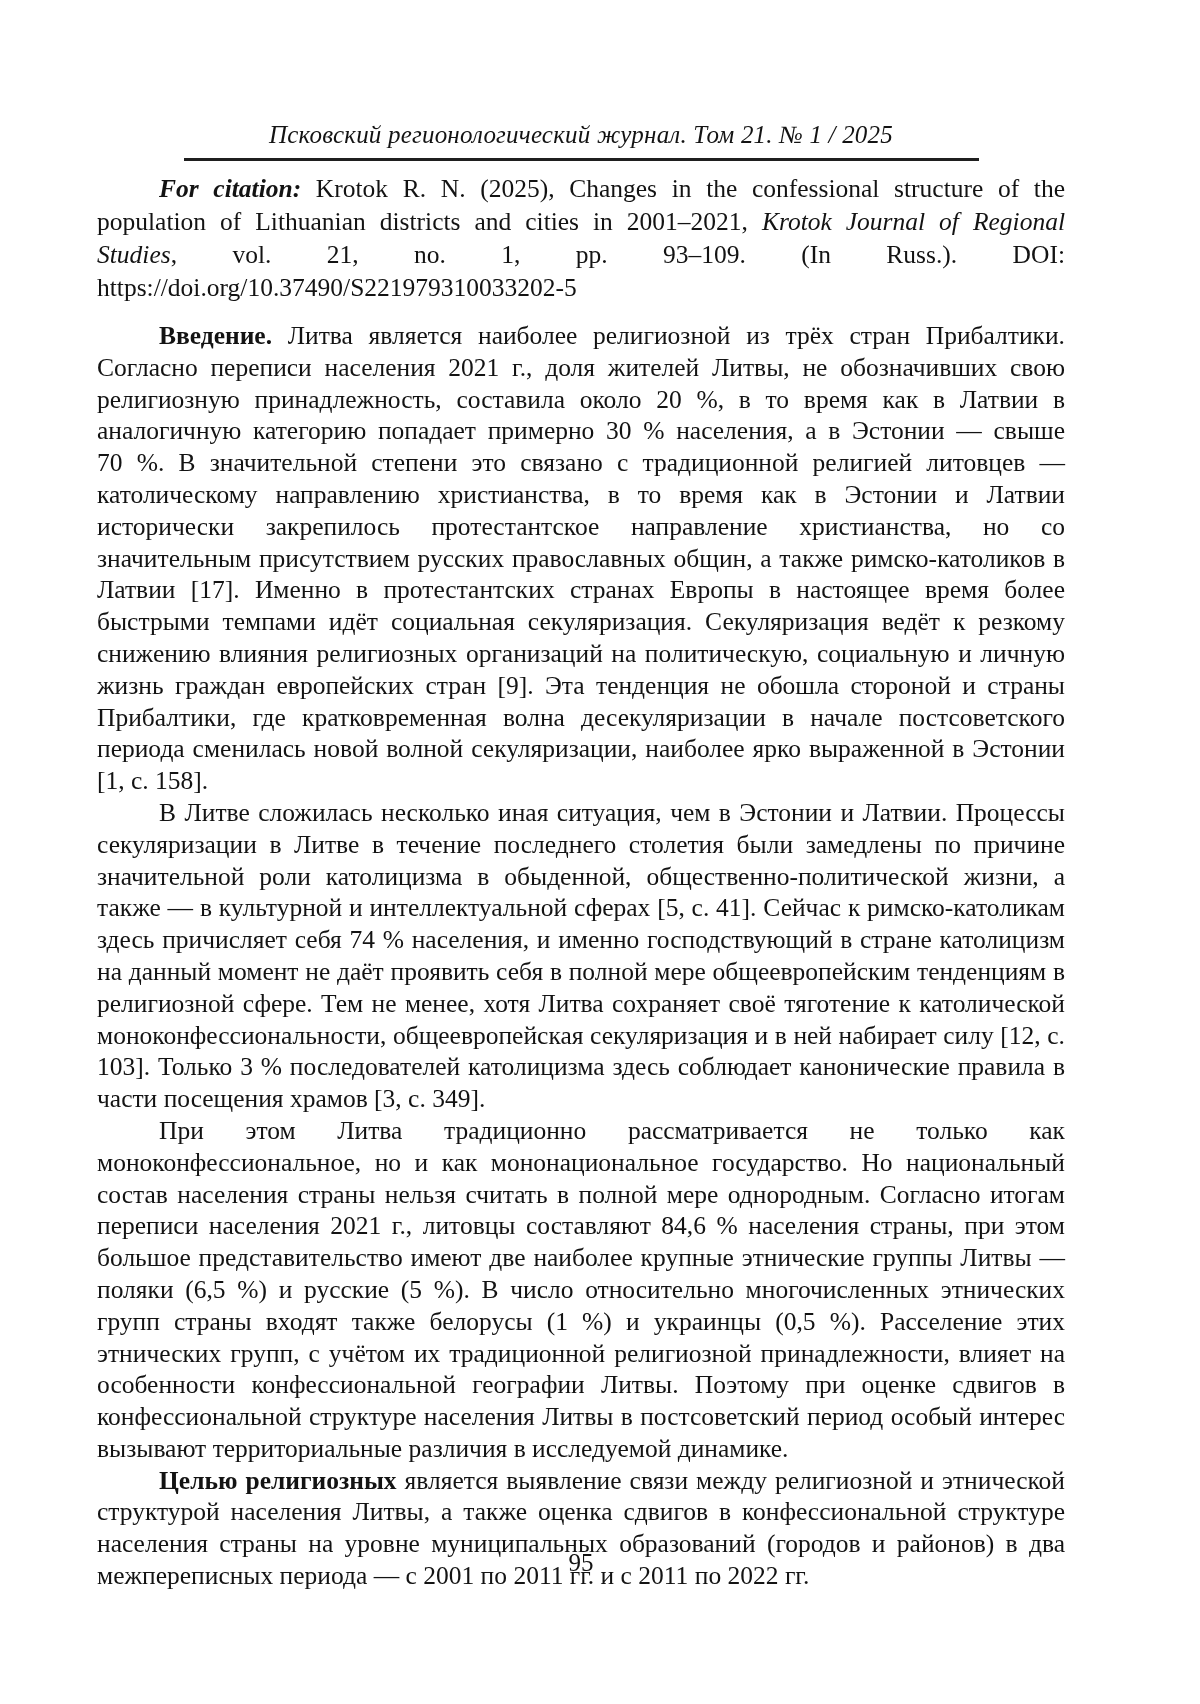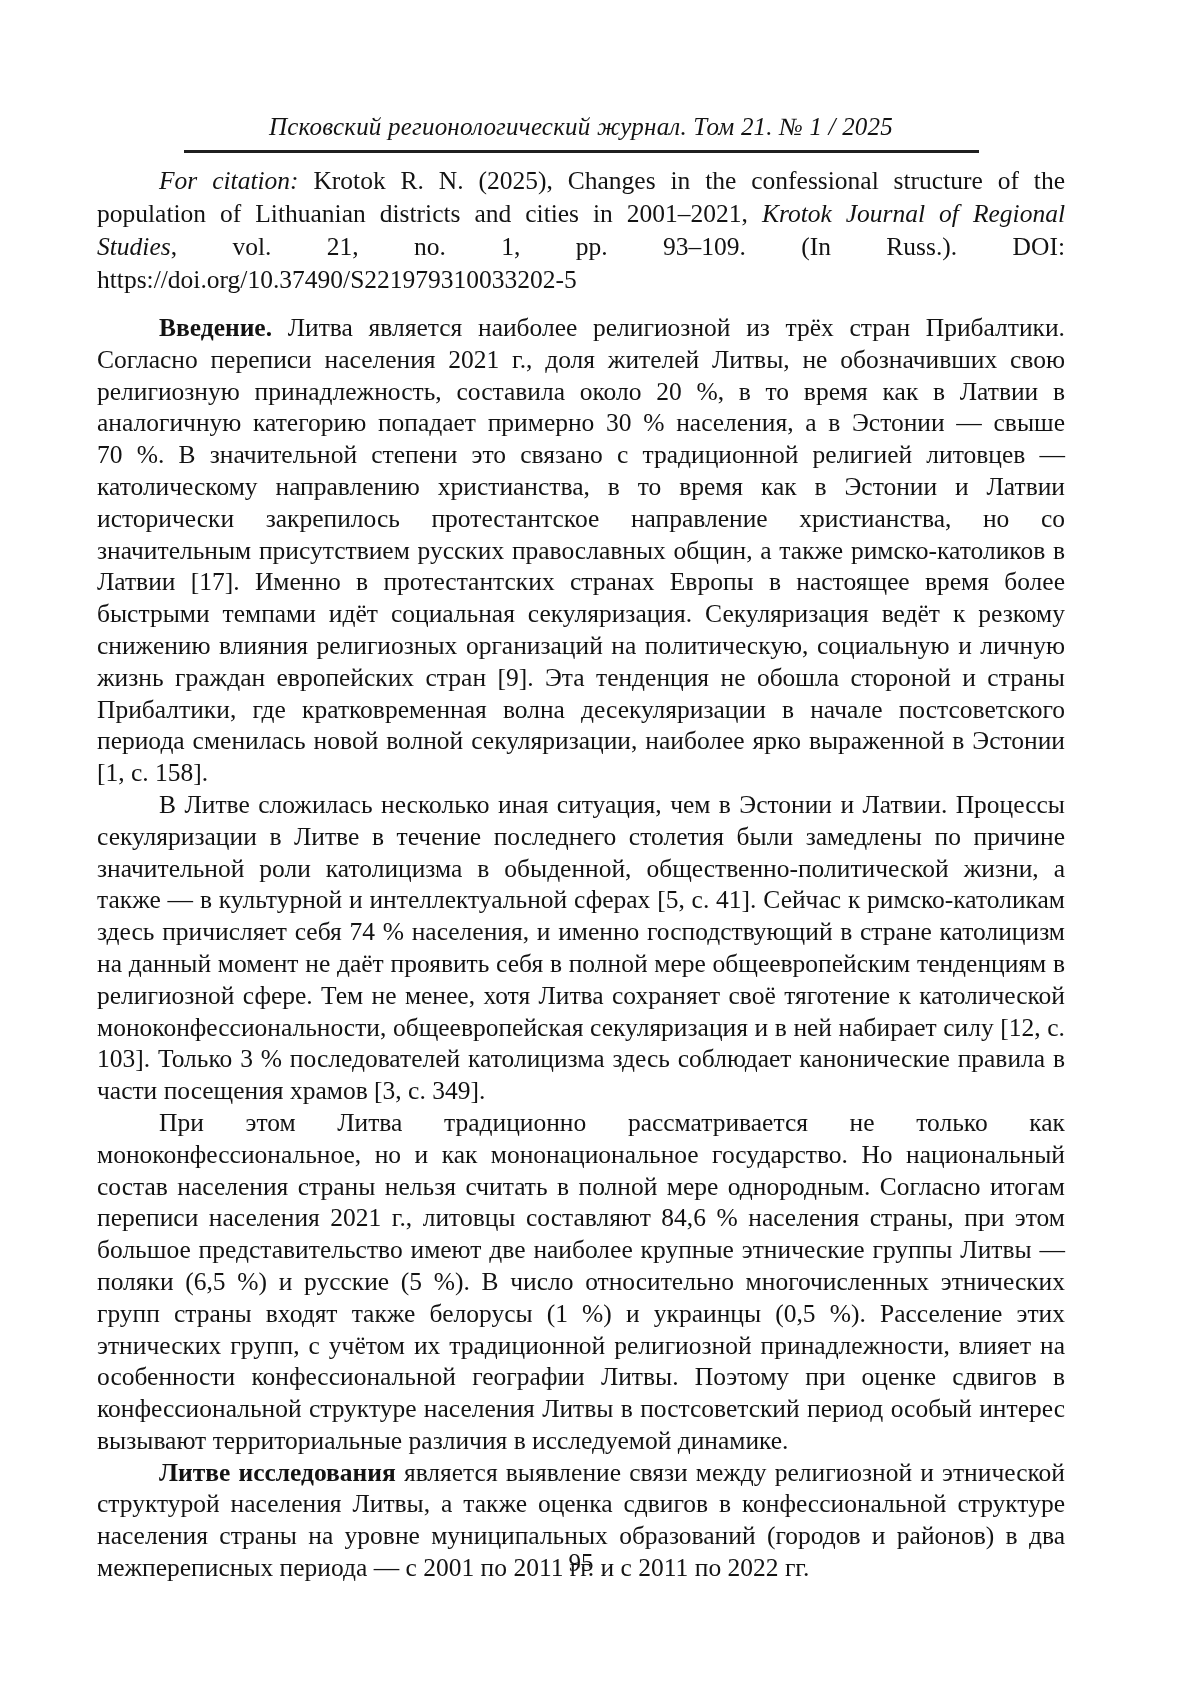--- a/index.html
+++ b/index.html
@@ -8,21 +8,21 @@
     width: 1200px;
     height: 1704px;
     background: #ffffff;
     color: #131313;
     font-family: "Liberation Serif", "DejaVu Serif", serif;
     overflow: hidden;
   }
   .textblock {
     position: absolute;
     left: 97px;
-    top: 0;
+    top: 8px;
     width: 968px;
   }
   .running-head {
     padding-top: 112px;
     text-align: center;
     font-style: italic;
     font-size: 25px;
     line-height: 30px;
     letter-spacing: 0.2px;
     white-space: nowrap;
@@ -33,21 +33,21 @@
     margin: 8px auto 0;
     background: #1f1f1f;
   }
   .citation {
     margin: 11px 0 0;
     text-indent: 62px;
     text-align: justify;
     font-size: 25.5px;
     line-height: 33px;
   }
-  .citation .label { font-weight: normal; font-style: italic; }
+  .citation .label { font-weight: bold; font-style: italic; }
   .citation .jtitle { font-style: italic; }
   .bodytext {
     margin-top: 16px;
     font-size: 25.5px;
     line-height: 31.8px;
     text-align: justify;
     hyphens: auto;
     -webkit-hyphens: auto;
   }
   .bodytext p { margin: 0; text-indent: 62px; }
@@ -73,19 +73,19 @@
 
     <p class="citation"><span class="label">For citation:</span><span> Krotok R. N. (2025), Changes in the confessional structure of the population of Lithuanian districts and cities in 2001–2021, </span><span class="jtitle">Krotok Journal of Regional Studies</span><span>, vol. 21, no. 1, pp. 93–109. (In Russ.). DOI: https://doi.org/10.37490/S221979310033202-5</span></p>
 
     <div class="bodytext" lang="ru">
       <p><span class="lead">Введение.</span><span> Литва является наиболее религиозной из трёх стран Прибалтики. Согласно переписи населения 2021 г., доля жителей Литвы, не обозначивших свою религиозную принадлежность, составила около 20&nbsp;%, в то время как в Латвии в аналогичную категорию попадает примерно 30&nbsp;% населения, а в Эстонии — свыше 70&nbsp;%. В значительной степени это связано с традиционной религией литовцев — католическому направлению христианства, в то время как в Эстонии и Латвии исторически закрепилось протестантское направление христианства, но со значительным присутствием русских православных общин, а также римско-католиков в Латвии [17]. Именно в протестантских странах Европы в настоящее время более быстрыми темпами идёт социальная секуляризация. Секуляризация ведёт к резкому снижению влияния религиозных организаций на политическую, социальную и личную жизнь граждан европейских стран [9]. Эта тенденция не обошла стороной и страны Прибалтики, где кратковременная волна десекуляризации в начале постсоветского периода сменилась новой волной секуляризации, наиболее ярко выраженной в Эстонии [1, с. 158].</span></p>
 
       <p><span class="lead"></span><span>В Литве сложилась несколько иная ситуация, чем в Эстонии и Латвии. Процессы секуляризации в Литве в течение последнего столетия были замедлены по причине значительной роли католицизма в обыденной, общественно-политической жизни, а также — в культурной и интеллектуальной сферах [5, с. 41]. Сейчас к римско-католикам здесь причисляет себя 74&nbsp;% населения, и именно господствующий в стране католицизм на данный момент не даёт проявить себя в полной мере общеевропейским тенденциям в религиозной сфере. Тем не менее, хотя Литва сохраняет своё тяготение к католической моноконфессиональности, общеевропейская секуляризация и в ней набирает силу [12, с. 103]. Только 3&nbsp;% последователей католицизма здесь соблюдает канонические правила в части посещения храмов [3, с. 349].</span></p>
 
       <p><span class="lead"></span><span>При этом Литва традиционно рассматривается не только как моноконфессиональное, но и как мононациональное государство. Но национальный состав населения страны нельзя считать в полной мере однородным. Согласно итогам переписи населения 2021 г., литовцы составляют 84,6&nbsp;% населения страны, при этом большое представительство имеют две наиболее крупные этнические группы Литвы — поляки (6,5&nbsp;%) и русские (5&nbsp;%). В число относительно многочисленных этнических групп страны входят также белорусы (1&nbsp;%) и украинцы (0,5&nbsp;%). Расселение этих этнических групп, с учётом их традиционной религиозной принадлежности, влияет на особенности конфессиональной географии Литвы. Поэтому при оценке сдвигов в конфессиональной структуре населения Литвы в постсоветский период особый интерес вызывают территориальные различия в исследуемой динамике.</span></p>
 
-      <p><span class="lead">Литве исследования</span><span> является выявление связи между религиозной и этнической структурой населения Литвы, а также оценка сдвигов в конфессиональной структуре населения страны на уровне муниципальных образований (городов и районов) в два межпереписных периода — с 2001 по 2011 гг. и с 2011 по 2022 гг.</span></p>
+      <p><span class="lead">Целью религиозных</span><span> является выявление связи между религиозной и этнической структурой населения Литвы, а также оценка сдвигов в конфессиональной структуре населения страны на уровне муниципальных образований (городов и районов) в два межпереписных периода — с 2001 по 2011 гг. и с 2011 по 2022 гг.</span></p>
     </div>
 
   </div>
 
   <div class="page-number">95</div>
 </div>
 
 </body></html>

